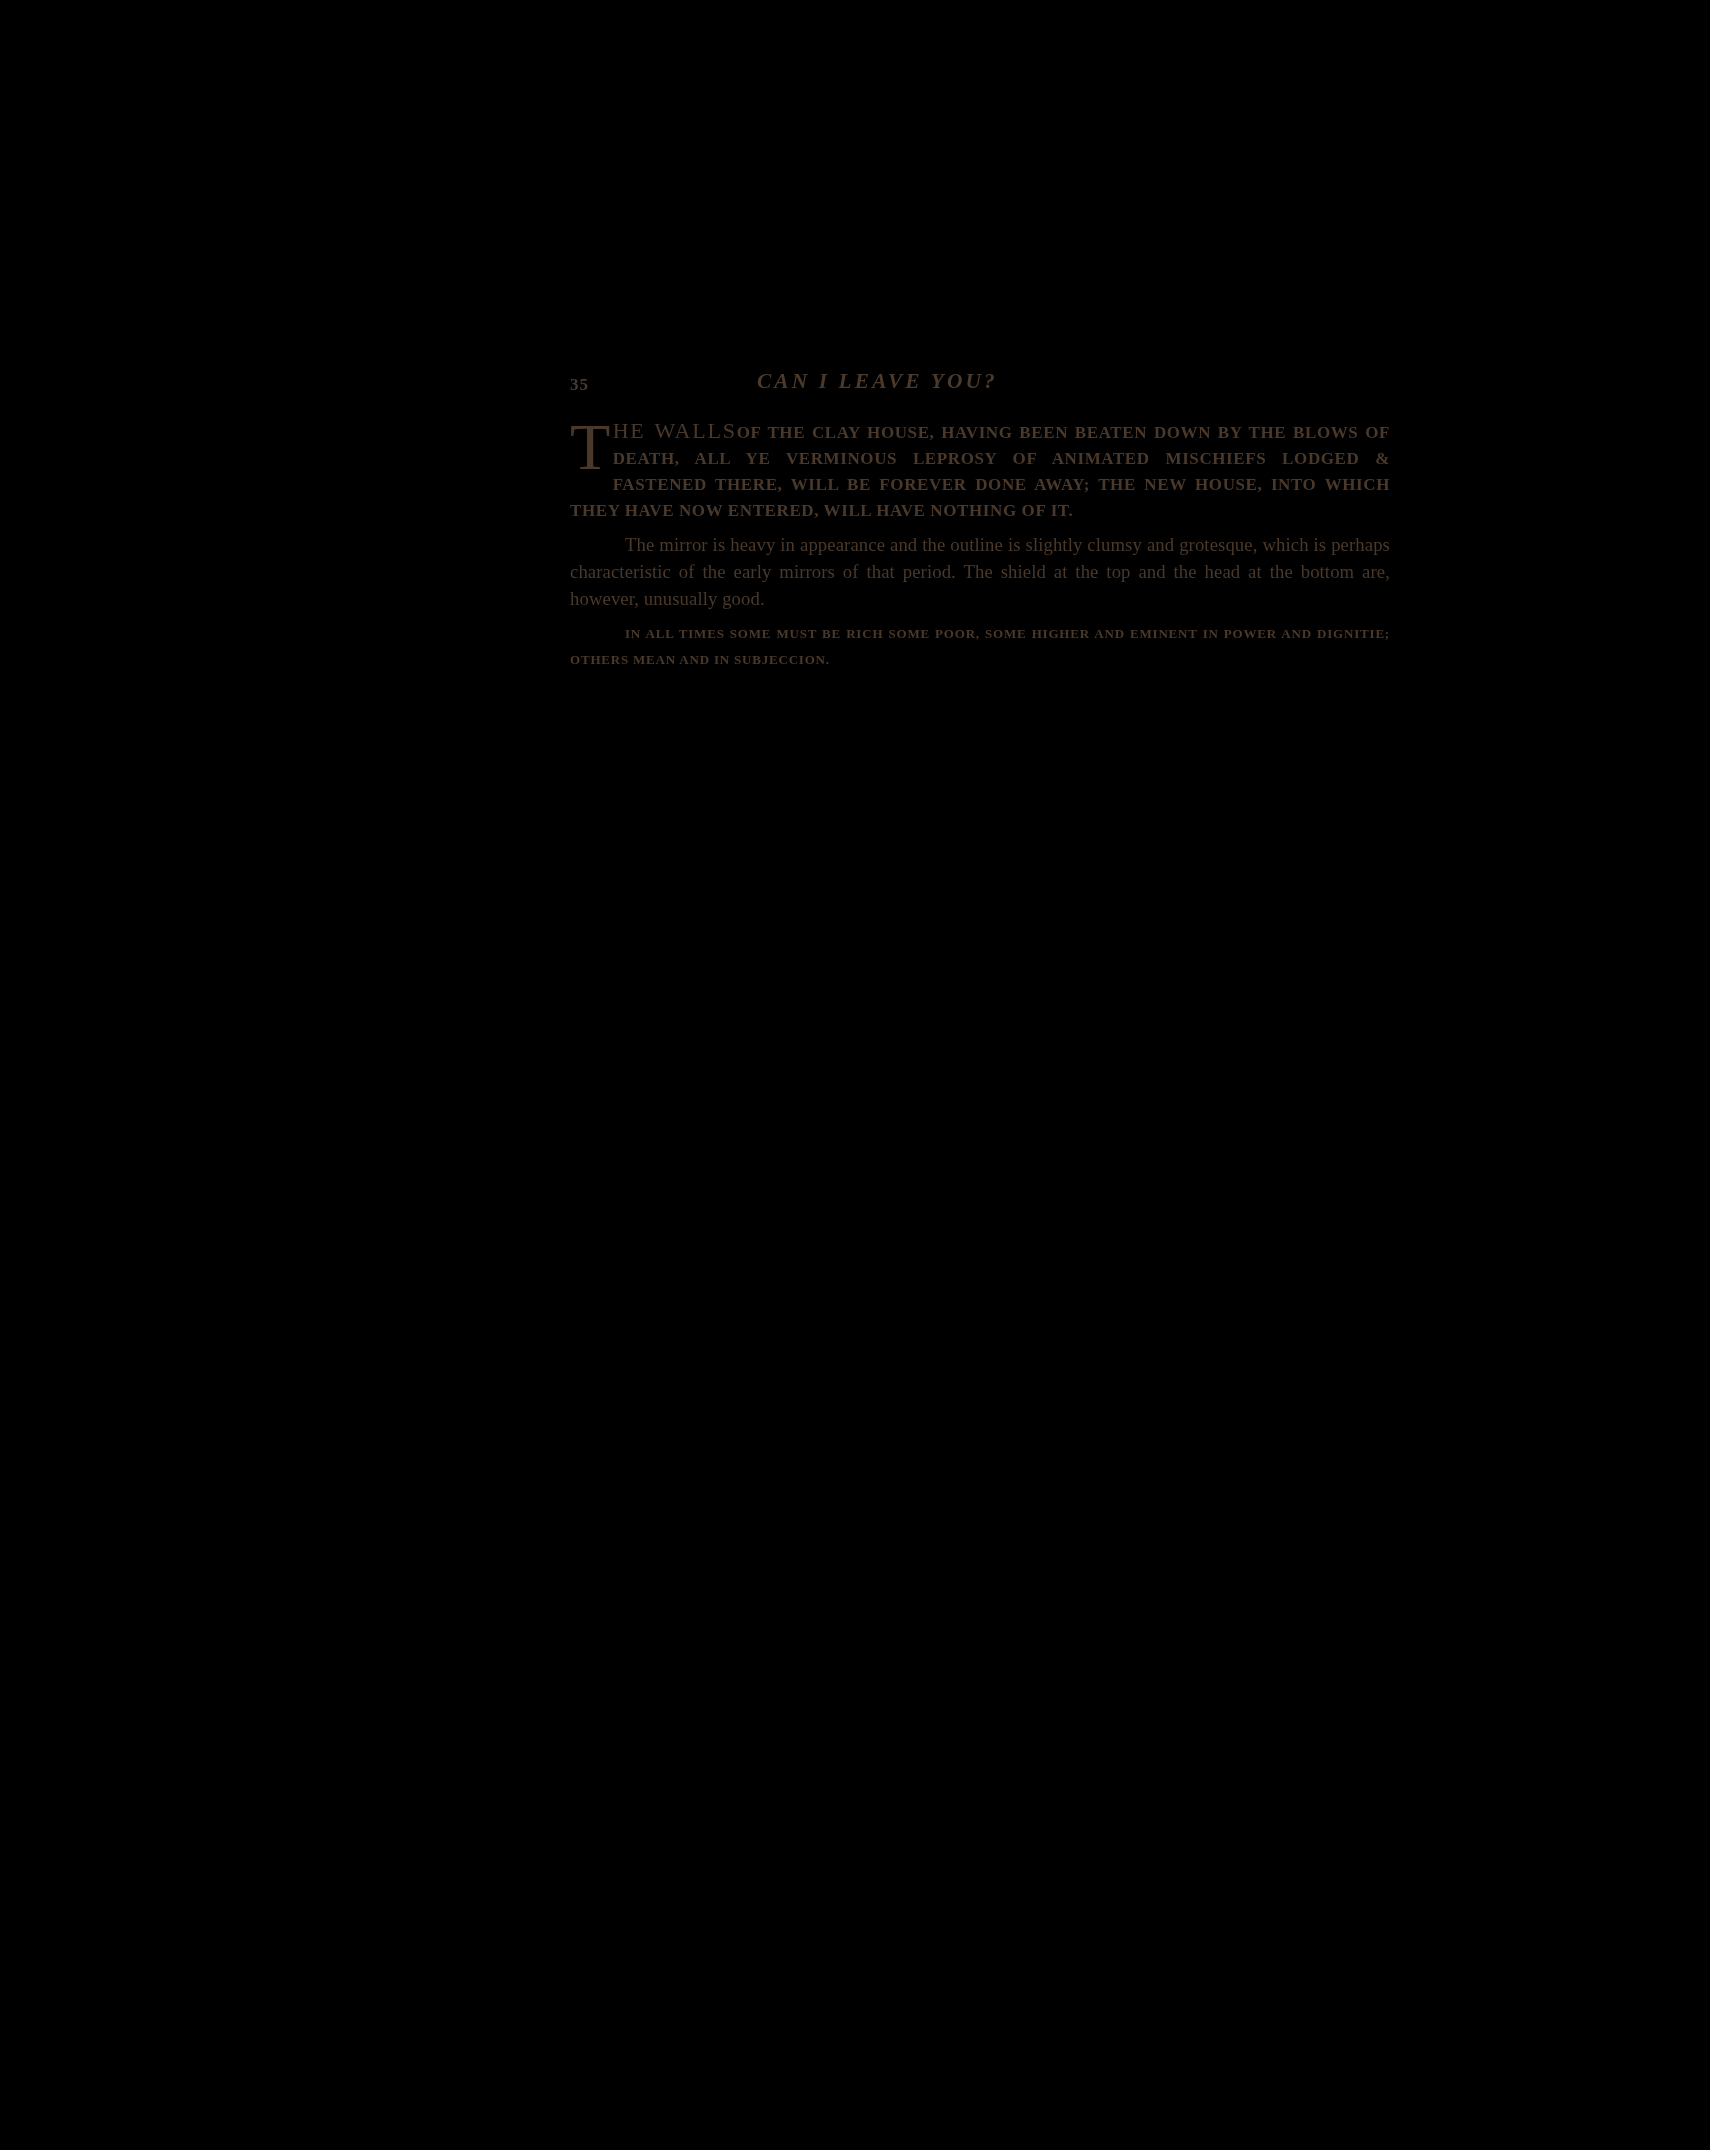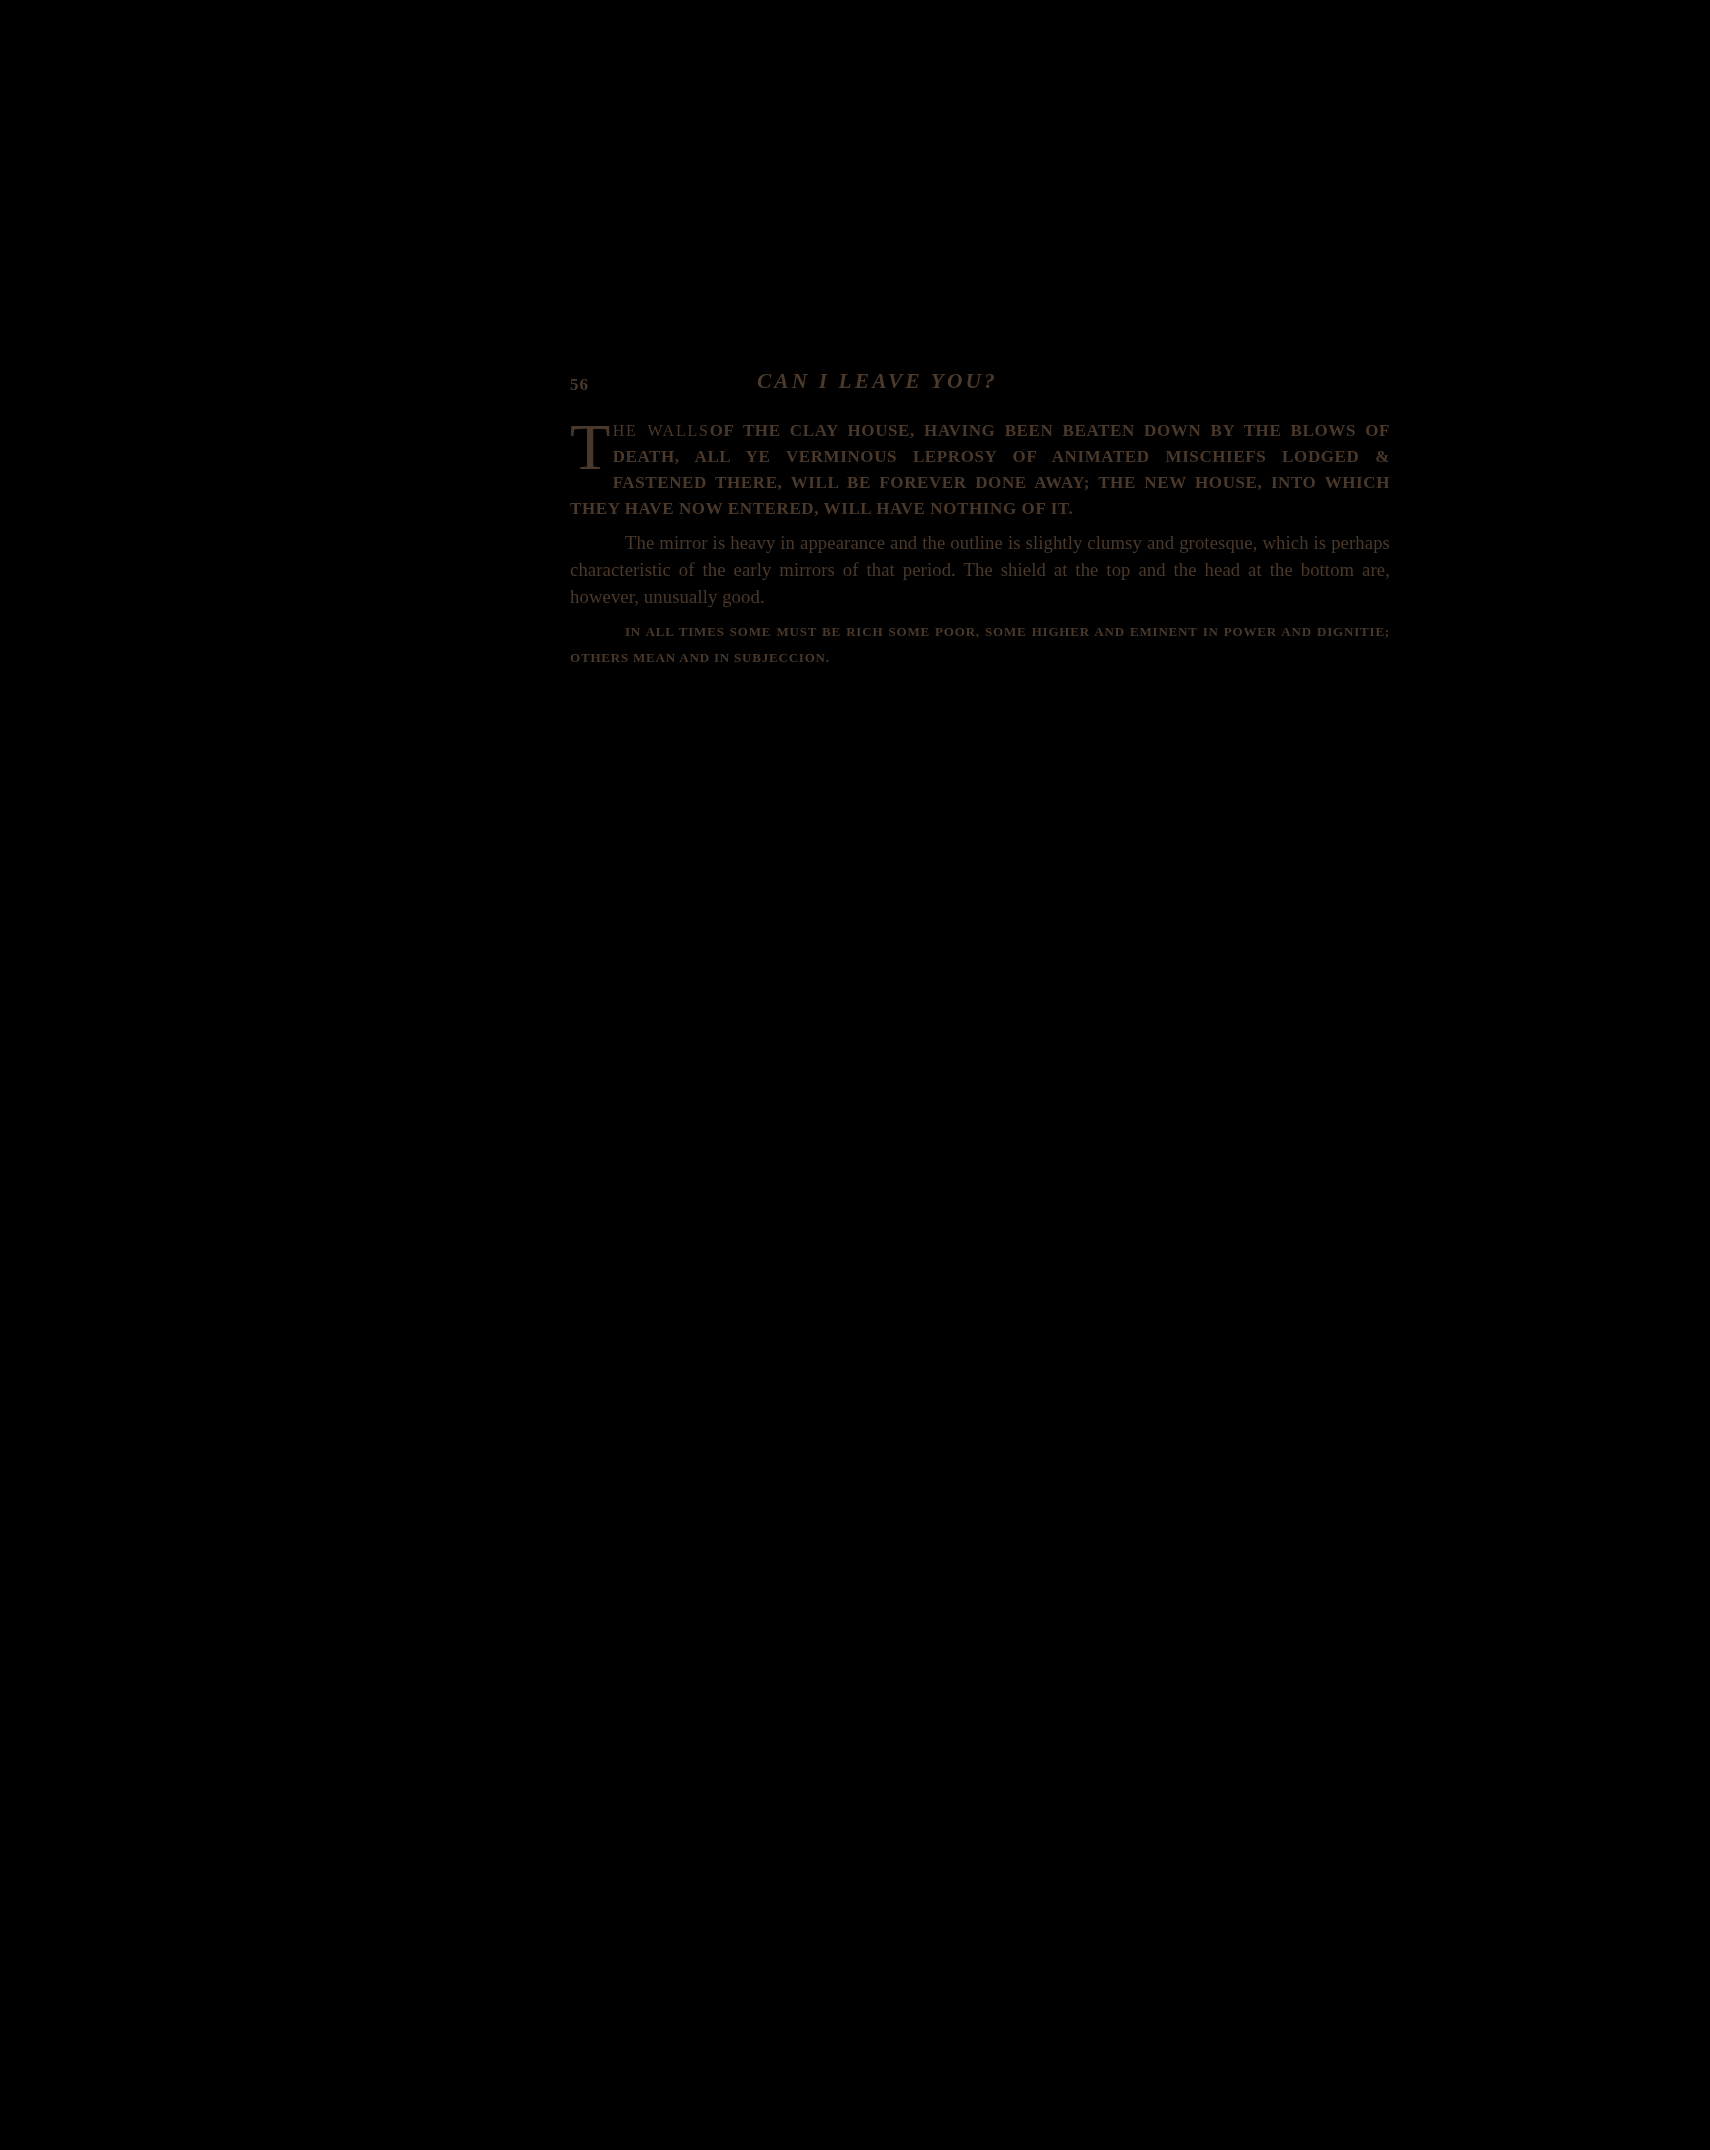--- a/index.html
+++ b/index.html
@@ -83,21 +83,21 @@
   .dropcap {
     float: left;
     font-family: "Liberation Serif", serif;
     font-size: 66px;
     line-height: 55px;
     font-weight: normal;
     margin: 1.8px 1.8px 0 0;
     color: #4a392b;
   }
   .lead-words {
-    font-size: 16px;
+    font-size: 22px;
     letter-spacing: 1.8px;
     font-weight: normal;
   }
   .lead-rest {
     font-size: 17px;
     letter-spacing: 0.6px;
     margin-top: 48px;
   }
 
   
@@ -123,21 +123,21 @@
   }
 </style>
 </head>
 <body>
 
 <div class="page">
 
   <div class="text-block">
 
     <div class="running-head">
-      <div class="folio">56</div>
+      <div class="folio">35</div>
       <div class="head-title">CAN  I  LEAVE  YOU?</div>
     </div>
 
     <div class="para para-caps para-opening">
       <span class="dropcap">T</span><span class="lead-words">HE WALLS</span><span class="lead-rest">of the clay house, having been beaten down by the blows of death, all ye verminous leprosy of animated mischiefs lodged &amp; fastened there, will be forever done away; the new house, into which they have now entered, will have nothing of it.</span>
     </div>
 
     <div class="para para-roman">The mirror is heavy in appearance and the outline is slightly clumsy and grotesque, which is perhaps characteristic of the early mirrors of that period. The shield at the top and the head at the bottom are, however, unusually good.</div>
 
     <div class="para para-caps2">In all times some must be rich some poor, some higher and eminent in power and dignitie; others mean and in subjeccion.</div>

